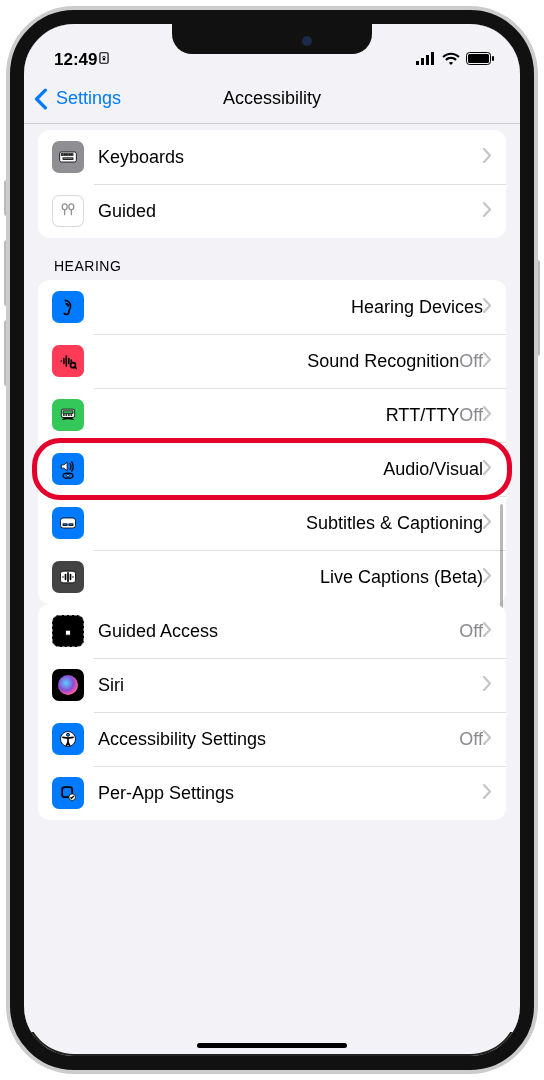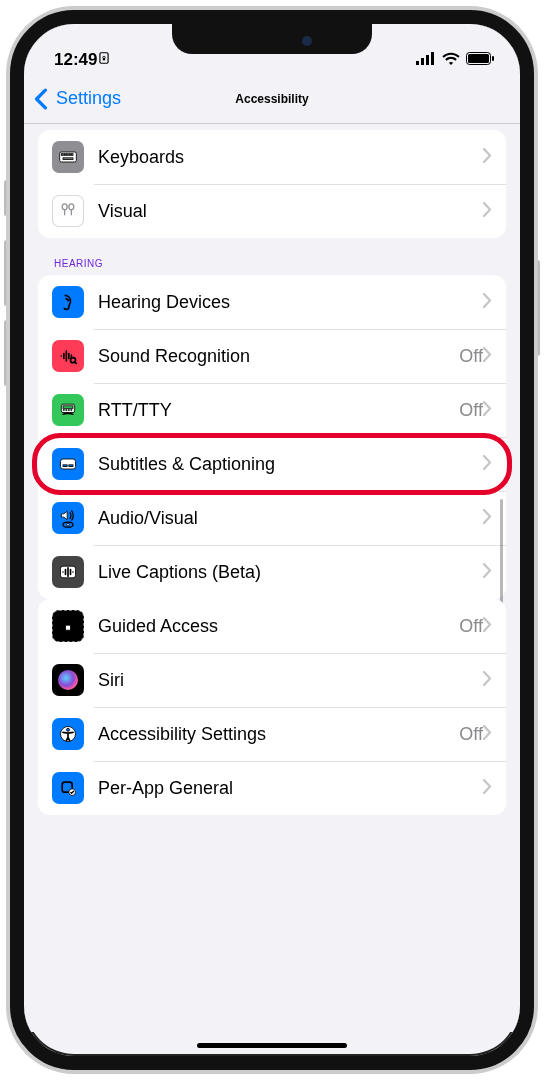--- a/index.html
+++ b/index.html
@@ -46,32 +46,32 @@
   .nav-bar {
     height: 50px;
     display: flex;
     align-items: center;
     padding: 0 10px;
     background: #f2f2f7;
     border-bottom: 0.5px solid rgba(0,0,0,0.15);
     position: relative;
   }
   .back-btn { display: flex; align-items: center; color: #007aff; font-size: 18px; gap: 8px; }
-  .nav-title { position: absolute; left: 0; right: 0; text-align: center; font-weight: 700; font-size: 12px; pointer-events: none; }
+  .nav-title { position: absolute; left: 0; right: 0; text-align: center; font-weight: 400; font-size: 18px; pointer-events: none; }
 
   .scroll-area {
     height: calc(100% - 100px - 24px);
     overflow-y: hidden;
     background: #f2f2f7;
     padding-bottom: 10px;
   }
 
   .section-header {
-    font-size: 10px;
-    color: #6d28d9;
+    font-size: 14px;
+    color: #000000;
     letter-spacing: 0.5px;
     padding: 20px 30px 6px 30px;
     text-transform: uppercase;
   }
 
   .group {
     margin: 0 14px;
     background: #fff;
     border-radius: 12px;
     overflow: visible;
@@ -227,31 +227,31 @@
       </div>
       <div class="row">
         <div class="icon-box ic-white">
           <svg viewBox="0 0 24 24" fill="none" stroke="#999" stroke-width="1.5">
               <ellipse cx="8" cy="7" rx="3" ry="3.5"></ellipse>
               <path d="M8 10v7"></path>
               <ellipse cx="16" cy="7" rx="3" ry="3.5"></ellipse>
               <path d="M16 10v7"></path>
             </svg>
         </div>
-        <span class="label">Visual</span>
+        <span class="label">Guided</span>
         <span class="chevron">
           <svg width="9" height="15" viewBox="0 0 9 15" fill="none">
               <path d="M1 1l6 6.5L1 14" stroke="#c5c5c7" stroke-width="2.2" stroke-linecap="round" stroke-linejoin="round"></path>
             </svg>
         </span>
       </div>
     </div>
 
     <div class="section-header">Hearing</div>
-    <div class="group" style="position:relative;">
+    <div class="group" style="position:relative;text-align:right;">
       <div class="row">
         <div class="icon-box ic-blue">
           <svg viewBox="0 0 24 24" fill="none" stroke="#fff" stroke-width="2">
               <path d="M8 4c4 0 7 3 7 7 0 3-2 4-2 7 0 1.5-1 3-3 3-1.5 0-2.5-1-2.5-2"></path>
               <path d="M9 8c2 0 3.5 1.5 3.5 3.5"></path>
             </svg>
         </div>
         <span class="label">Hearing Devices</span>
         <span class="chevron">
           <svg width="9" height="15" viewBox="0 0 9 15" fill="none">
@@ -291,42 +291,42 @@
         <span class="value">Off</span>
         <span class="chevron">
           <svg width="9" height="15" viewBox="0 0 9 15" fill="none">
               <path d="M1 1l6 6.5L1 14" stroke="#c5c5c7" stroke-width="2.2" stroke-linecap="round" stroke-linejoin="round"></path>
             </svg>
         </span>
       </div>
       <div class="row">
         <div class="icon-box ic-blue">
           <svg viewBox="0 0 24 24" fill="#fff">
-              <rect x="3" y="6" width="18" height="12" rx="3"></rect>
-              <rect x="6" y="13" width="5" height="2" fill="#007aff"></rect>
-              <rect x="13" y="13" width="5" height="2" fill="#007aff"></rect>
-            </svg>
-        </div>
-        <span class="label">Subtitles &amp; Captioning</span>
-        <span class="chevron">
-          <svg width="9" height="15" viewBox="0 0 9 15" fill="none">
-              <path d="M1 1l6 6.5L1 14" stroke="#c5c5c7" stroke-width="2.2" stroke-linecap="round" stroke-linejoin="round"></path>
-            </svg>
-        </span>
-      </div>
-      <div class="row">
-        <div class="icon-box ic-blue">
-          <svg viewBox="0 0 24 24" fill="#fff">
               <path d="M4 7h3l4-3v10l-4-3H4z"></path>
               <path d="M14 5c2 1.5 2 6.5 0 8M16 3c3 2.5 3 9.5 0 12" stroke="#fff" stroke-width="1.5" fill="none"></path>
               <ellipse cx="12" cy="20" rx="6" ry="3" fill="none" stroke="#fff" stroke-width="1.5"></ellipse>
               <circle cx="12" cy="20" r="1.5"></circle>
             </svg>
         </div>
         <span class="label">Audio/Visual</span>
+        <span class="chevron">
+          <svg width="9" height="15" viewBox="0 0 9 15" fill="none">
+              <path d="M1 1l6 6.5L1 14" stroke="#c5c5c7" stroke-width="2.2" stroke-linecap="round" stroke-linejoin="round"></path>
+            </svg>
+        </span>
+      </div>
+      <div class="row">
+        <div class="icon-box ic-blue">
+          <svg viewBox="0 0 24 24" fill="#fff">
+              <rect x="3" y="6" width="18" height="12" rx="3"></rect>
+              <rect x="6" y="13" width="5" height="2" fill="#007aff"></rect>
+              <rect x="13" y="13" width="5" height="2" fill="#007aff"></rect>
+            </svg>
+        </div>
+        <span class="label">Subtitles &amp; Captioning</span>
         <span class="chevron">
           <svg width="9" height="15" viewBox="0 0 9 15" fill="none">
               <path d="M1 1l6 6.5L1 14" stroke="#c5c5c7" stroke-width="2.2" stroke-linecap="round" stroke-linejoin="round"></path>
             </svg>
         </span>
       </div>
       <div class="row">
         <div class="icon-box ic-dark">
           <svg viewBox="0 0 24 24" fill="#fff">
               <rect x="3" y="5" width="18" height="14" rx="3"></rect>
@@ -390,21 +390,21 @@
         </span>
       </div>
       <div class="row">
         <div class="icon-box ic-blue">
           <svg viewBox="0 0 24 24" fill="none">
               <rect x="5" y="5" width="12" height="12" rx="3" stroke="#fff" stroke-width="2"></rect>
               <circle cx="17" cy="17" r="4" fill="#fff"></circle>
               <path d="M15 17l1.3 1.3L19 15.5" stroke="#007aff" stroke-width="1.6" fill="none"></path>
             </svg>
         </div>
-        <span class="label">Per-App General</span>
+        <span class="label">Per-App Settings</span>
         <span class="chevron">
           <svg width="9" height="15" viewBox="0 0 9 15" fill="none">
               <path d="M1 1l6 6.5L1 14" stroke="#c5c5c7" stroke-width="2.2" stroke-linecap="round" stroke-linejoin="round"></path>
             </svg>
         </span>
       </div>
     </div>
 
   </div>
 

